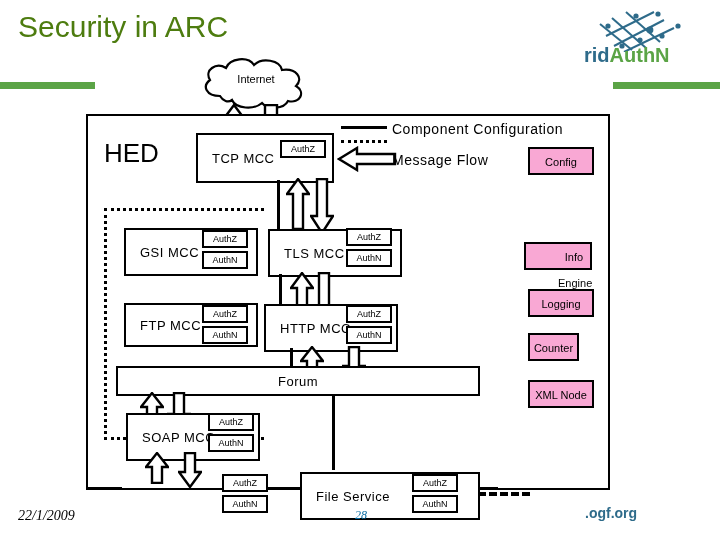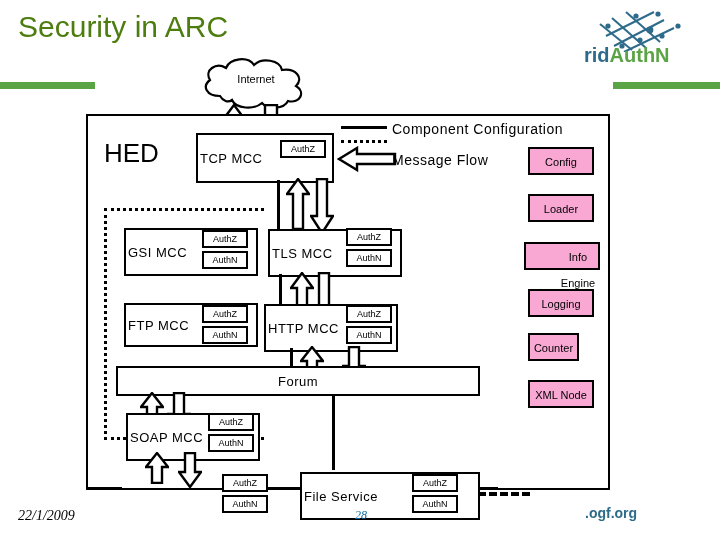--- a/index.html
+++ b/index.html
@@ -50,21 +50,21 @@
   
   .box{
     position:absolute;border:2px solid #000;background:#fff;
     box-sizing:border-box;color:#000;
   }
   .box > .lbl{
     position:absolute;left:0;top:50%;transform:translateY(-50%);
     width:100%;text-align:center;font-size:13px;letter-spacing:.5px;
     font-family:"Liberation Sans", sans-serif;
   }
-  .mcc > .lbl{text-align:left;padding-left:2px;width:auto;}
+  .mcc > .lbl{text-align:left;padding-left:14px;width:auto;}
   .auth{
     position:absolute;border:2px solid #000;background:#fff;
     box-sizing:border-box;font-size:9px;text-align:center;
     font-family:"Liberation Sans", sans-serif;color:#000;
     line-height:14px;height:18px;width:46px;
   }
   .sidebox{
     position:absolute;border:2px solid #000;background:#f9a8d4;
     box-sizing:border-box;font-size:11px;text-align:center;color:#000;
     line-height:26px;height:28px;
@@ -245,22 +245,21 @@
     <span class="lbl">File Service</span>
   </div>
   <div class="auth" style="left:412px;top:474px;">AuthZ</div>
   <div class="auth" style="left:412px;top:495px;">AuthN</div>
 
   <div class="plainline" style="left:86px;top:487px;width:36px;height:3px;"></div>
   <div class="plainline" style="left:266px;top:487px;width:36px;height:3px;"></div>
   <div class="plainline" style="left:478px;top:487px;width:20px;height:3px;"></div>
 
   <div class="sidebox" style="left:528px;top:147px;width:66px;">Config</div>
-  <div class="sidebox" style="left:528px;top:194px;width:66px;">Loader</div>
-  <div class="sidebox" style="left:524px;top:242px;width:76px;padding-left:32px;">Info Engine</div>
+  <div class="sidebox" style="left:524px;top:242px;width:68px;padding-left:32px;">Info Engine</div>
   <div class="sidebox" style="left:528px;top:289px;width:66px;">Logging</div>
   <div class="sidebox" style="left:528px;top:333px;width:51px;">Counter</div>
   <div class="sidebox" style="left:528px;top:380px;width:66px;">XML Node</div>
 
   <div id="footer-dash"></div>
   <div id="footer-date">22/1/2009</div>
   <div id="footer-page">28</div>
   <div id="footer-url">.ogf.org</div>
 
 </div>

